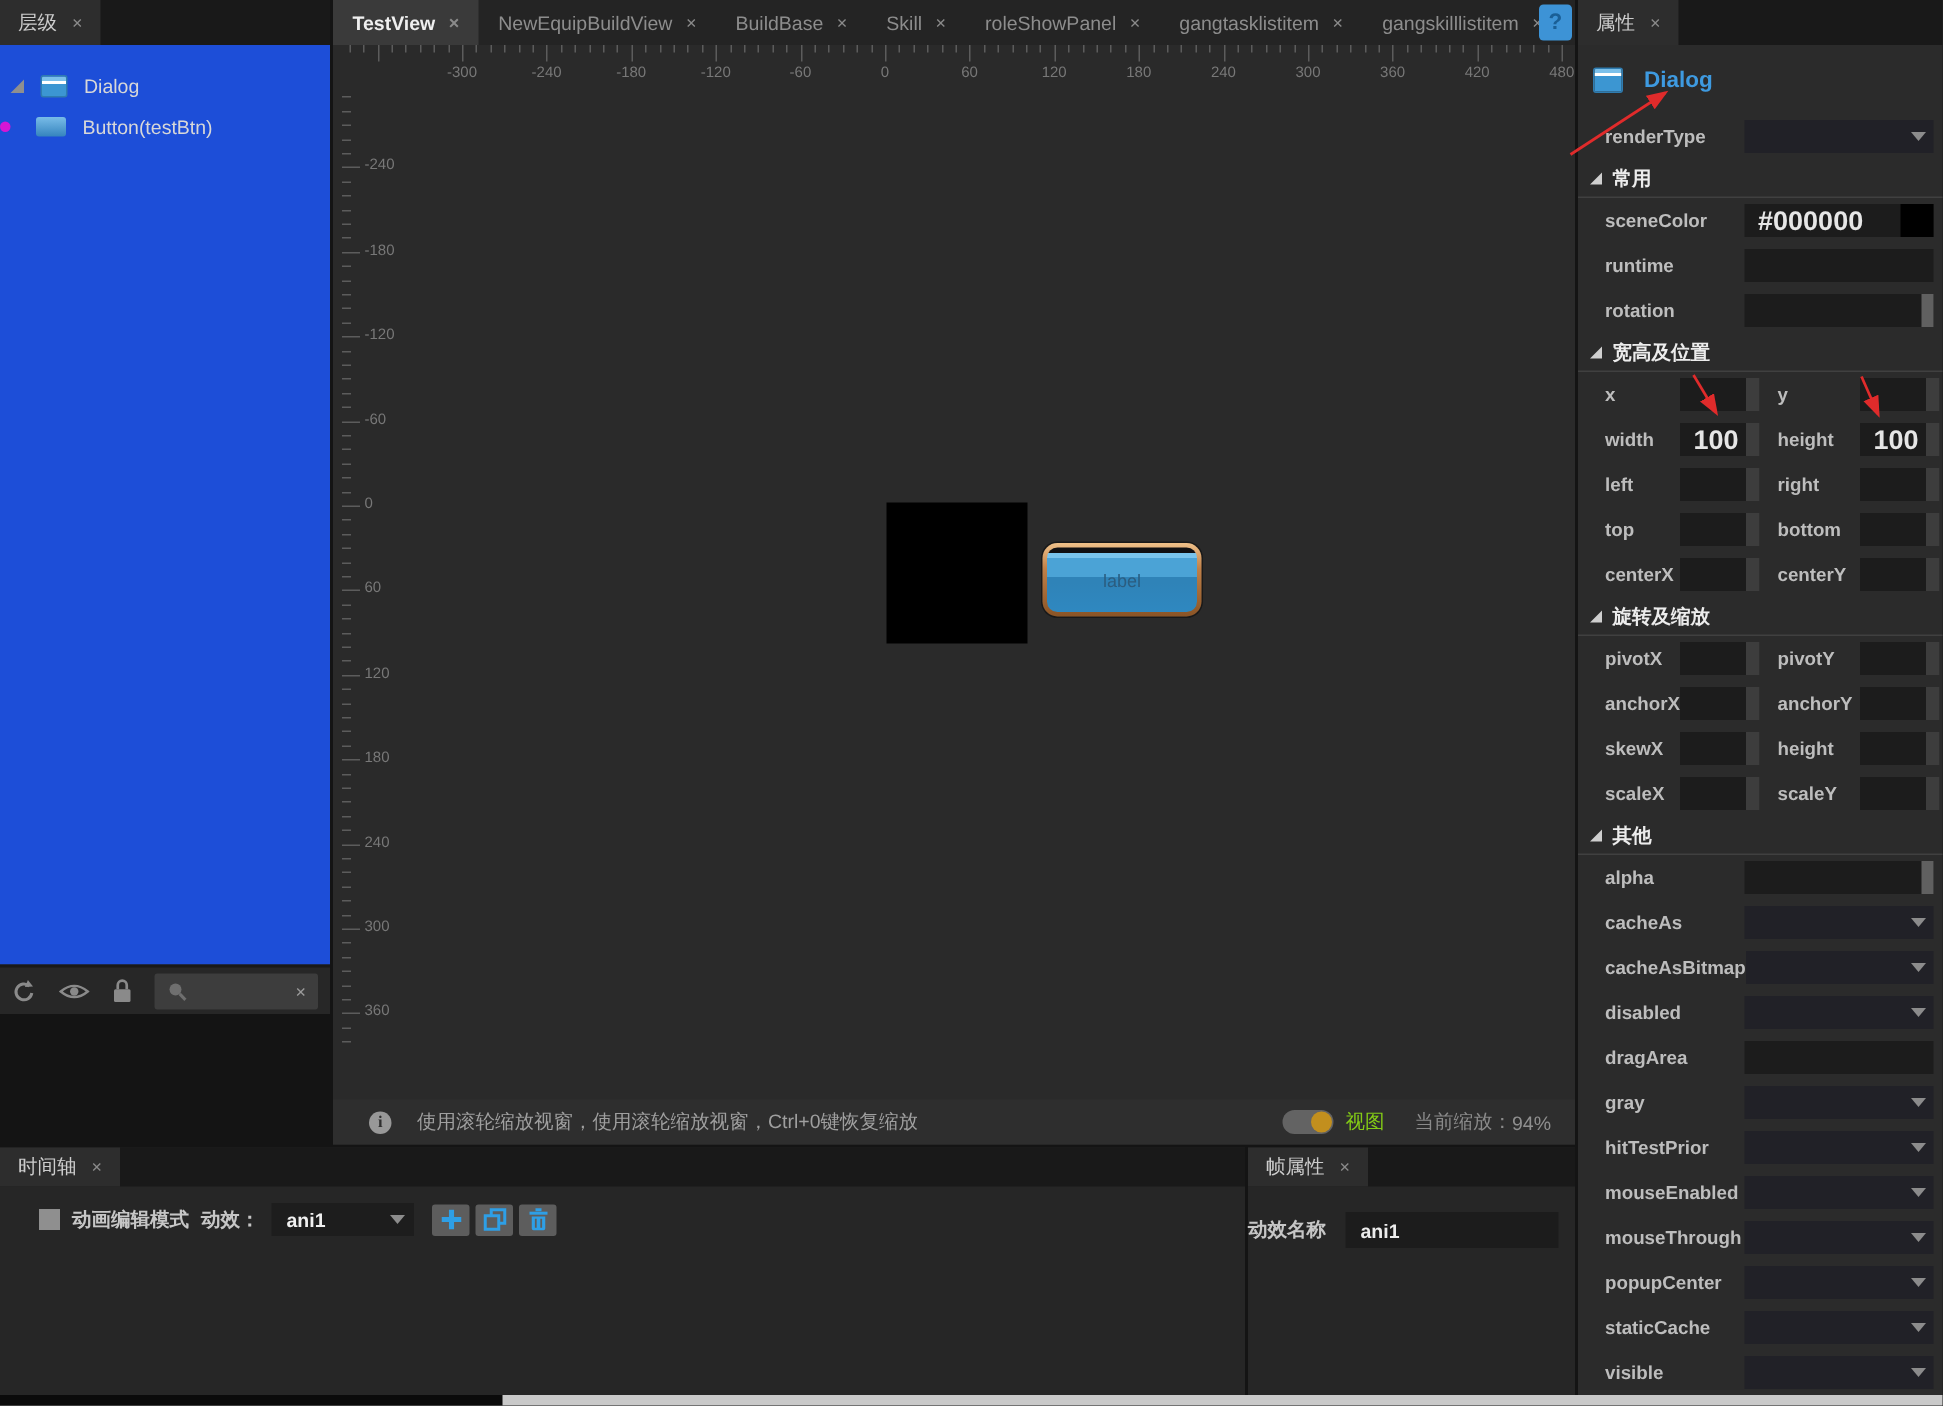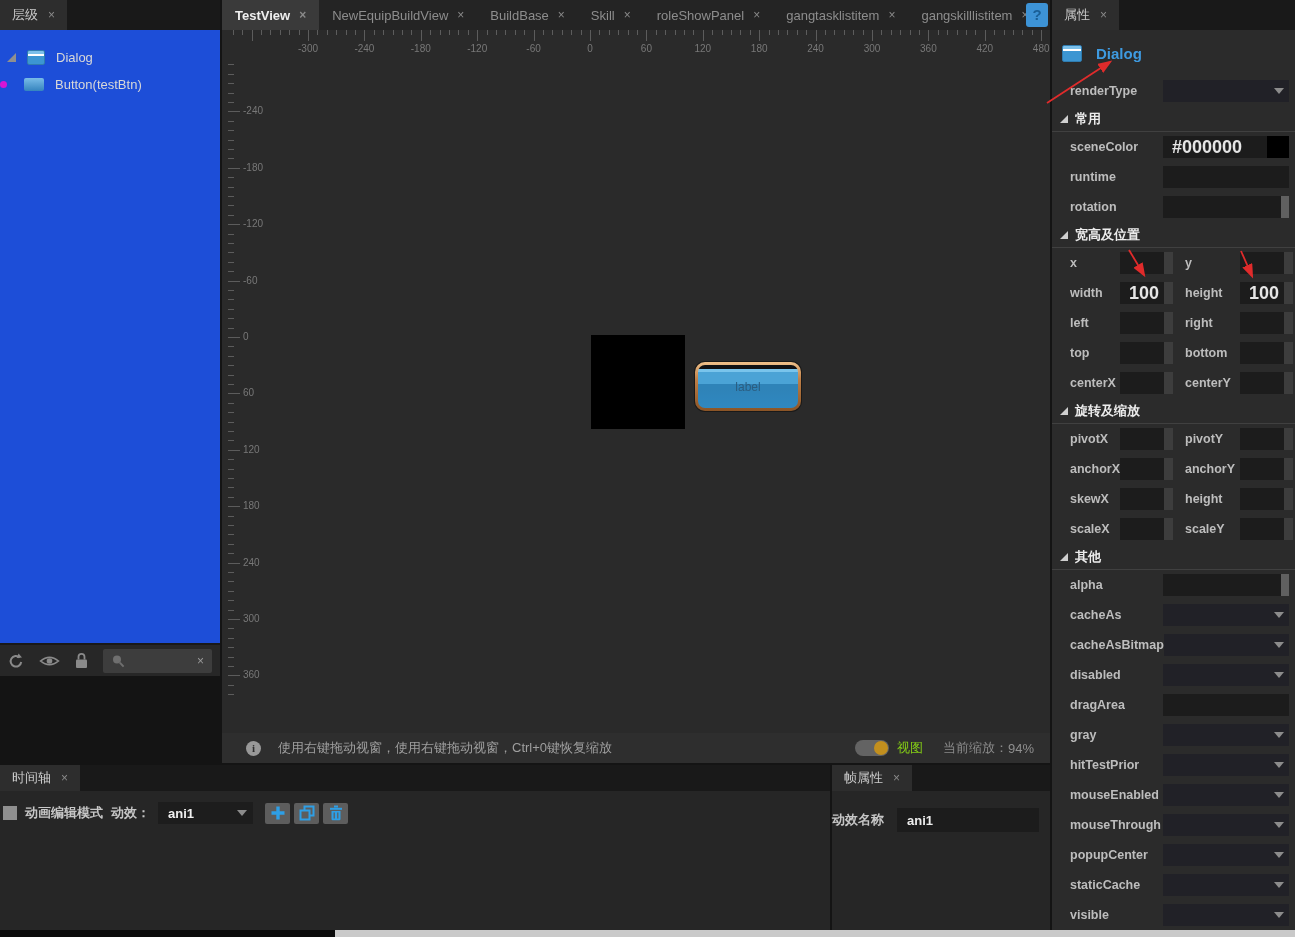--- a/index.html
+++ b/index.html
@@ -94,21 +94,21 @@
   .ival{padding-left:9px;color:#e6e6e6;font-size:18px;font-weight:600;}
   .spin{position:absolute;right:0;top:0;width:9px;height:22px;background:#3d3d3d;}
   .spin.light{background:#606060;width:8px;}
   .swatch{position:absolute;right:0;top:0;width:22px;height:22px;}
   .pcell{display:flex;align-items:center;}
   .pl1{width:50px;}
   .pl2{width:55px;margin-left:12px;}
   #annotations{position:absolute;left:-12px;top:40px;width:255px;height:260px;pointer-events:none;z-index:5;}
 
   
-  .tl-controls{display:flex;align-items:center;height:44px;padding-left:3px;text-align:center;}
+  .tl-controls{display:flex;align-items:center;height:44px;padding-left:26px;text-align:center;}
   .checkbox{width:14px;height:14px;background:#8f8f8f;flex:none;}
   .tl-label{color:#c6c6c6;font-size:13px;font-weight:600;margin-left:8px;white-space:nowrap;}
   .tl-select{width:95px;height:22px;background:#1d1d1d;display:flex;align-items:center;position:relative;margin-left:8px;}
   .tl-select .tsv{padding-left:10px;color:#f0f0f0;font-weight:bold;font-size:13px;}
   .tl-select::after{content:"";position:absolute;right:6px;top:8px;border-left:5px solid transparent;
     border-right:5px solid transparent;border-top:6px solid #8c8c8c;}
   .tl-btn{width:25px;height:21px;background:#5d5d5d;border-radius:2px;display:flex;align-items:center;
     justify-content:center;border:none;margin-left:4px;cursor:pointer;}
   .tl-btn.first{margin-left:12px;}
 
@@ -388,21 +388,21 @@
         <div class="vlabel" style="top: 307px;">0</div>
         <div class="vlabel" style="top: 363.4px;">60</div>
         <div class="vlabel" style="top: 419.8px;">120</div>
         <div class="vlabel" style="top: 476.2px;">180</div>
         <div class="vlabel" style="top: 532.6px;">240</div>
         <div class="vlabel" style="top: 589px;">300</div>
         <div class="vlabel" style="top: 645.4px;">360</div>
       </div>
     <div class="statusbar">
       <span class="info-icon"></span>
-      <span class="hint">使用右键拖动视窗，使用右键拖动视窗，Ctrl+0键恢复缩放</span>
+      <span class="hint">使用滚轮缩放视窗，使用滚轮缩放视窗，Ctrl+0键恢复缩放</span>
       <div class="toggle">
           <div class="knob" style="background: rgb(194, 143, 30);"></div>
         </div>
       <span class="viewlbl">视图</span>
       <span class="zoomlbl">当前缩放：</span>
       <span class="zoomval">94%</span>
     </div>
   </section>
 
   <section id="right-panel">

